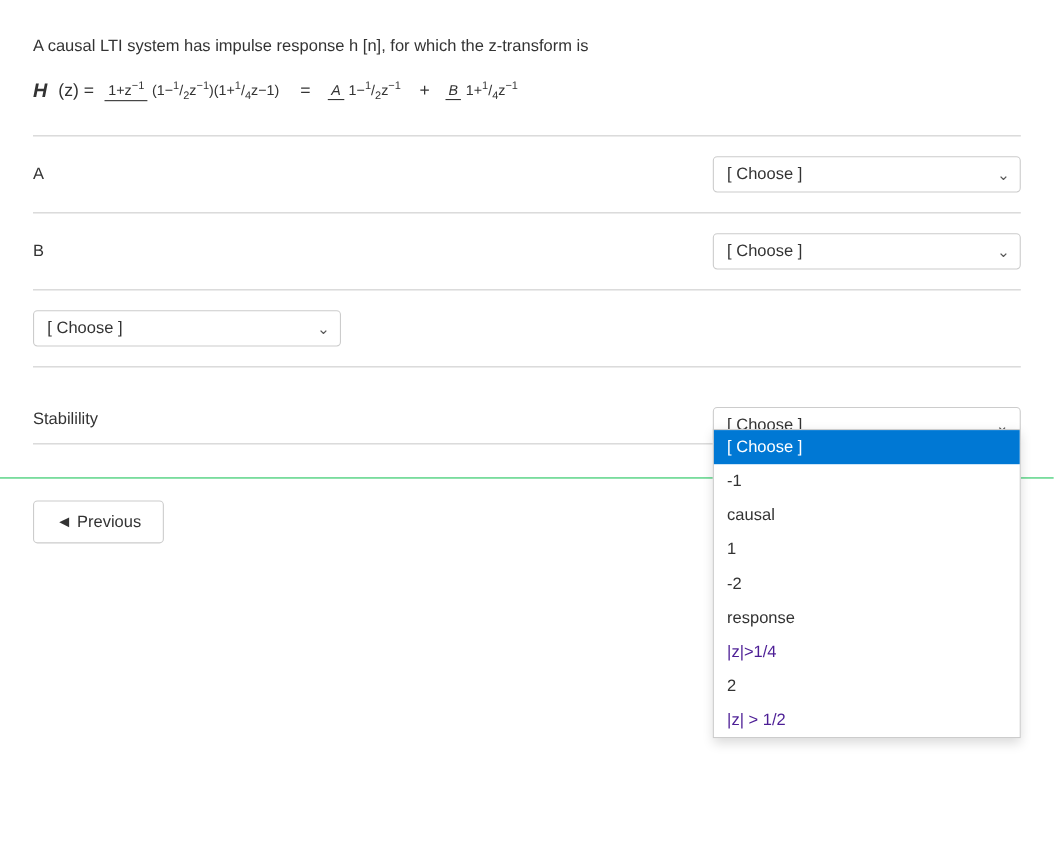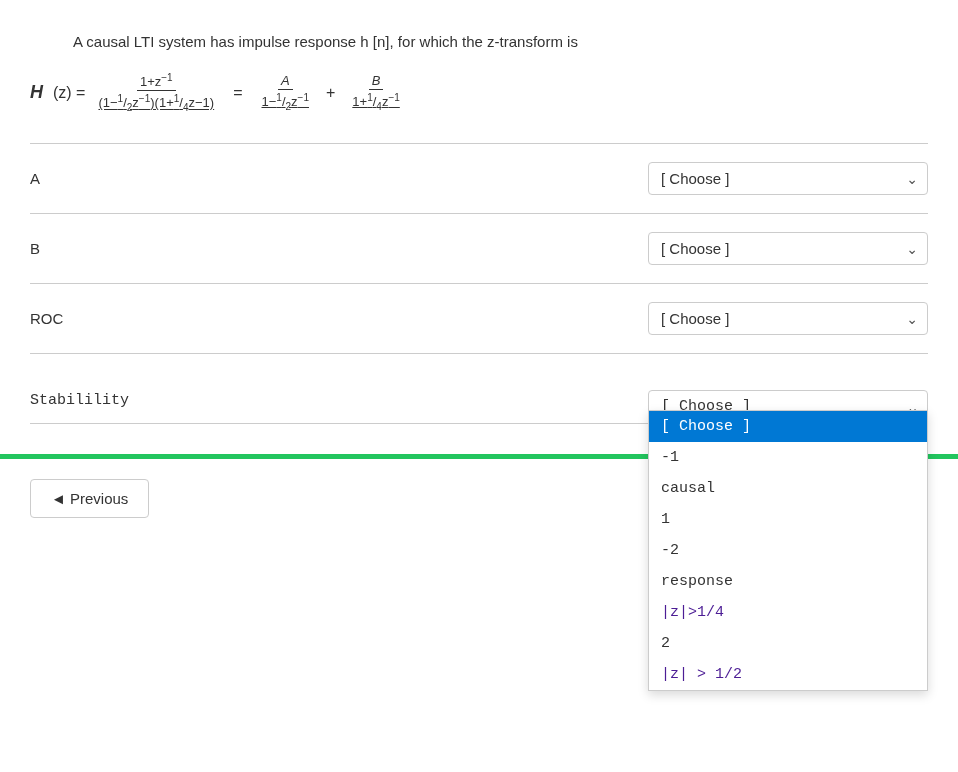--- a/index.html
+++ b/index.html
@@ -15,21 +15,20 @@
 
     .main-content {
       padding: 30px 30px 20px 30px;
     }
 
     .problem-text {
       font-size: 15px;
       color: #333;
       margin-bottom: 18px;
       line-height: 1.6;
-      margin-left: 43px;
     }
 
     .formula-block {
       font-size: 16px;
       margin-bottom: 30px;
       display: flex;
       align-items: center;
       gap: 10px;
       flex-wrap: wrap;
     }
@@ -81,21 +80,20 @@
       pointer-events: none;
       color: #555;
       font-size: 14px;
     }
 
     
     .stability-row {
       position: relative;
       align-items: flex-start;
       padding-bottom: 0;
-      font-family: Liberation Mono, monospace;
     }
 
     .stability-row .row-label {
       padding-top: 20px;
     }
 
     .stability-row .row-select-area {
       flex: 0 0 280px;
     }
 
@@ -125,55 +123,54 @@
     .dd-item.blue {
       color: #4c1d95;
     }
 
     
     .bottom-nav {
       padding: 20px 30px;
       display: flex;
       align-items: center;
       gap: 20px;
-      border-top: 5px solid #22c55e;
+      border-top: 1px solid #22c55e;
       margin-top: 10px;
     }
 
     .prev-button {
       display: flex;
       align-items: center;
       gap: 6px;
       padding: 10px 20px;
       border: 1px solid #ccc;
       border-radius: 4px;
       background: #fff;
       font-size: 15px;
       color: #333;
       cursor: pointer;
       text-decoration: none;
     }
 
     
     .math-frac {
       display: inline-flex;
-      flex-direction: column;
+      flex-direction: row;
       align-items: center;
       vertical-align: middle;
       gap: 1px;
     }
     .math-frac .num {
       border-bottom: 1.5px solid #333;
       padding: 0 3px 1px 3px;
       font-size: 13px;
     }
     .math-frac .den {
       padding: 1px 3px 0 3px;
       font-size: 13px;
-      text-decoration: underline;
     }
     sup { font-size: 10px; }
     sub { font-size: 10px; }
 
     .stability-select-wrapper {
       padding-top: 18px;
       position: relative;
     }
   </style>
 </head>
@@ -235,21 +232,20 @@
           <option>unstable</option>
           <option>|z|&gt;1/4</option>
           <option>2</option>
           <option>|z| &gt; 1/2</option>
         </select>
         <span class="select-arrow">⌄</span>
       </div>
     </div>
 
     <div class="question-row">
-      <div class="row-label">ROC</div>
       <div class="row-select-area">
         <select class="choose-select">
           <option>[ Choose ]</option>
           <option>-1</option>
           <option>stable</option>
           <option>1</option>
           <option>-2</option>
           <option>unstable</option>
           <option>|z|&gt;1/4</option>
           <option>2</option>

